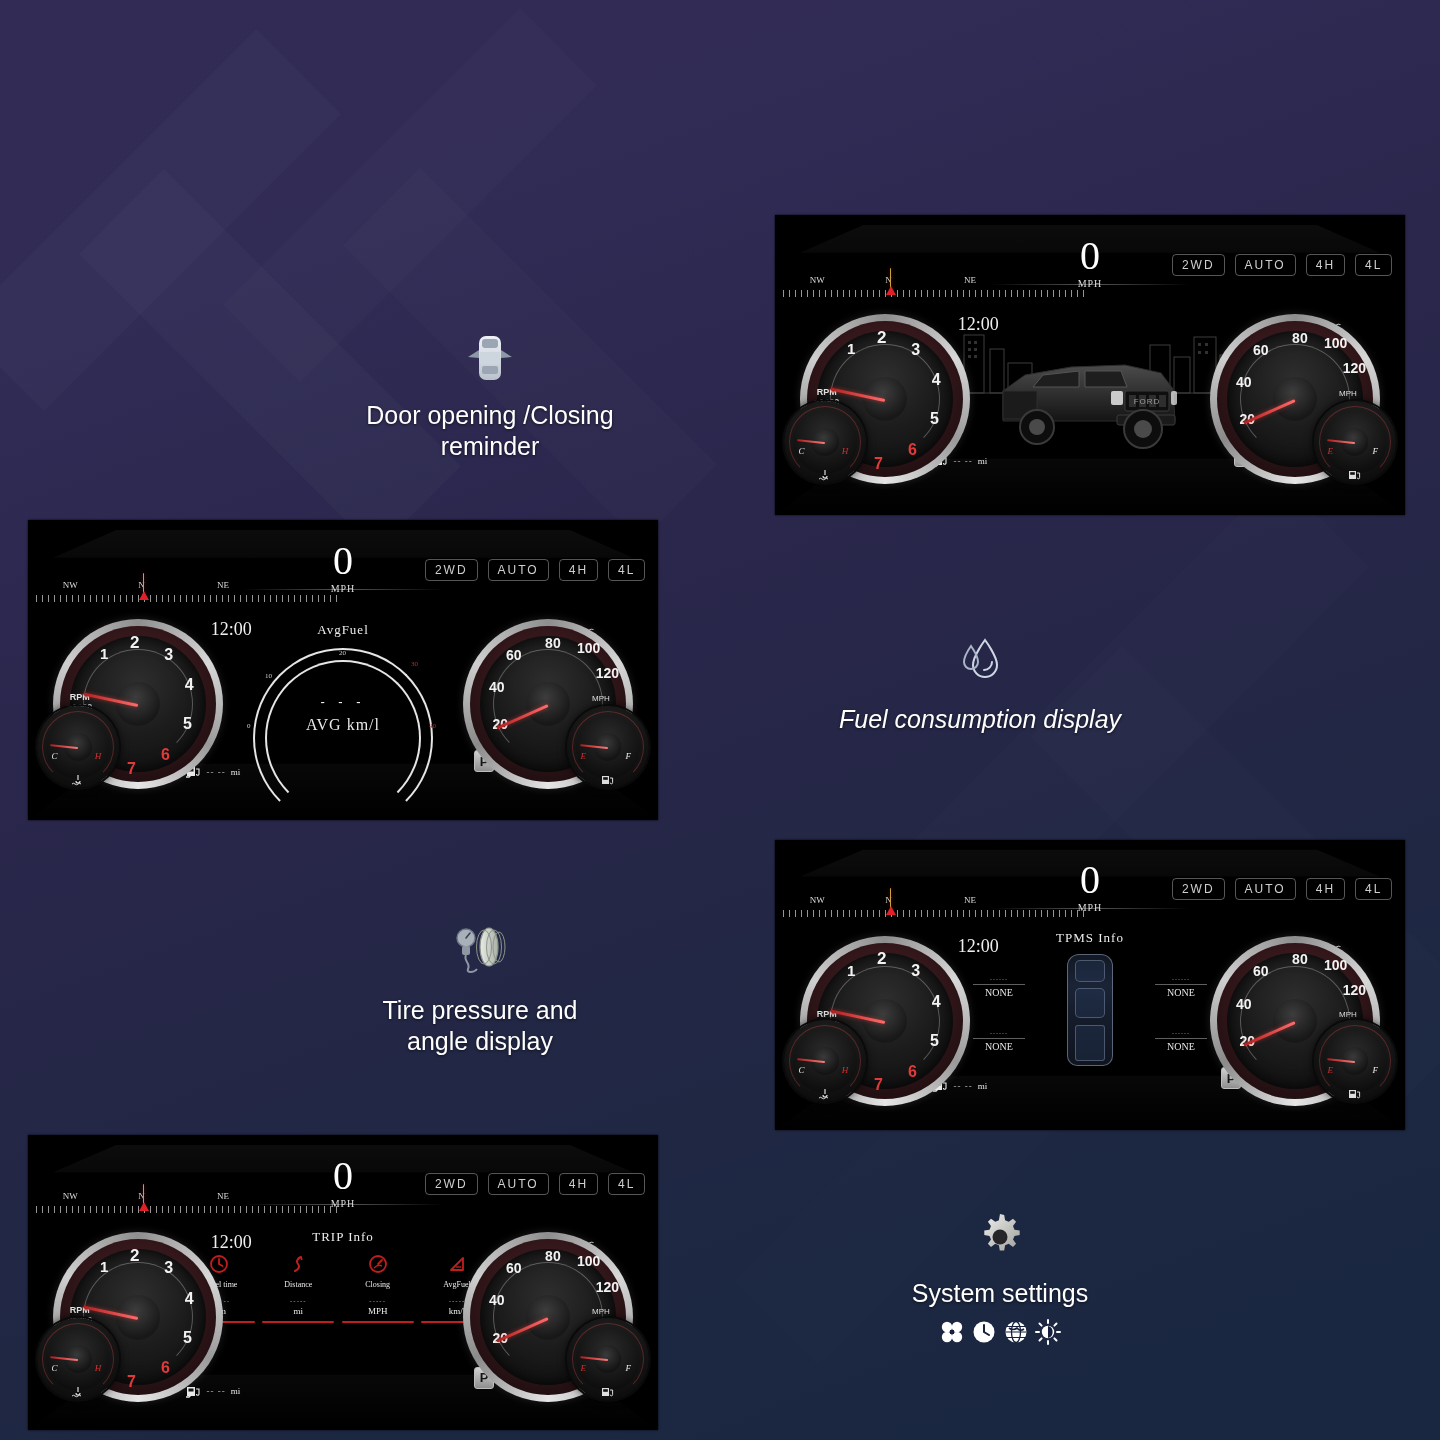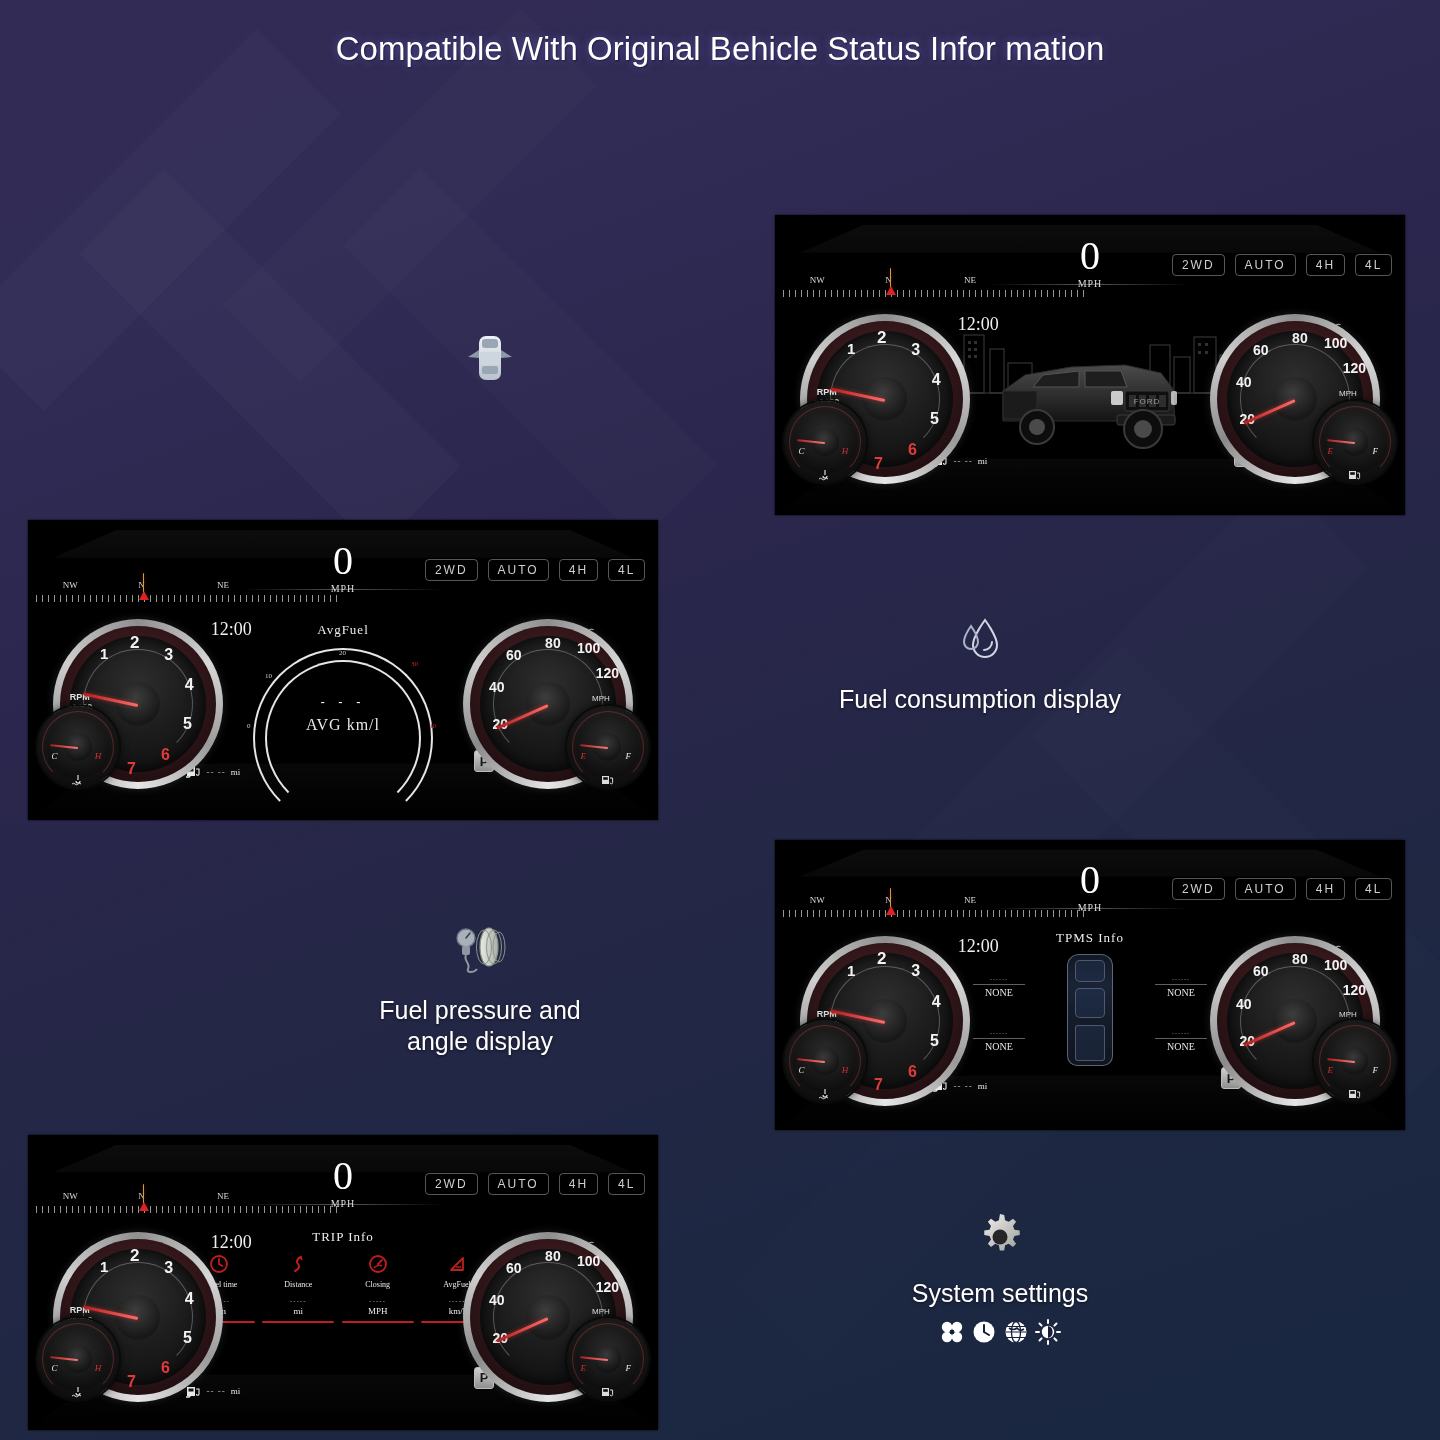--- a/index.html
+++ b/index.html
@@ -195,43 +195,46 @@
   <div class="diag" style="left:-60px;top:160px;width:420px;height:120px;transform:rotate(-45deg);"></div>
   <div class="diag" style="left:60px;top:300px;width:420px;height:120px;transform:rotate(45deg);"></div>
   <div class="diag" style="left:200px;top:140px;width:420px;height:110px;transform:rotate(-45deg);opacity:.6;"></div>
   <div class="diag" style="left:320px;top:300px;width:420px;height:110px;transform:rotate(45deg);opacity:.6;"></div>
   <div class="diag" style="left:880px;top:640px;width:520px;height:130px;transform:rotate(-45deg);opacity:.55;"></div>
   <div class="diag" style="left:1000px;top:810px;width:520px;height:130px;transform:rotate(45deg);opacity:.45;"></div>
   <div class="diag" style="left:700px;top:1080px;width:520px;height:120px;transform:rotate(-45deg);opacity:.35;"></div>
 </div>
 
 <div class="header">
-  <div class="subtitle">Compatible With Original Behicle Status Infor mation</div>
 </div>
 
 <div class="feature" style="left:360px;top:330px;width:260px;">
   <span class="icon">
     <svg width="60" height="56" viewBox="0 0 60 56">
       <defs>
           <linearGradient id="cg" x1="0" y1="0" x2="0" y2="1">
         <stop offset="0" stop-color="#eef1f5"></stop>
             <stop offset="1" stop-color="#b9c2cc"></stop>
       </linearGradient>
         </defs>
       <rect x="19" y="6" width="22" height="44" rx="7" fill="url(#cg)"></rect>
       <rect x="22" y="9" width="16" height="9" rx="3" fill="#9aa6b4"></rect>
       <rect x="22" y="36" width="16" height="8" rx="2" fill="#9aa6b4"></rect>
       <path d="M19 20 L8 27 L19 28 Z" fill="#8e99a8"></path>
       <path d="M41 20 L52 27 L41 28 Z" fill="#8e99a8"></path>
       <rect x="20" y="22" width="20" height="12" fill="#cdd5de"></rect>
     </svg>
   </span>
+  <div class="cap">
+    <div>Door opening /Closing</div>
+    <div>reminder</div>
+  </div>
 </div>
 
-<div class="feature" style="left:830px;top:612px;width:300px;">
+<div class="feature" style="left:830px;top:632px;width:300px;font-style:italic;">
   <span class="icon">
     <svg width="58" height="58" viewBox="0 0 58 58">
       <path d="M34 8 C34 8 46 24 46 33 A12 12 0 0 1 22 33 C22 24 34 8 34 8 Z" fill="none" stroke="#cfd7e4" stroke-width="2"></path>
       <path d="M41 30 A8 8 0 0 1 33 38" fill="none" stroke="#cfd7e4" stroke-width="2" stroke-linecap="round"></path>
       <path d="M20 14 C20 14 27 24 27 30 A7 7 0 0 1 13 30 C13 24 20 14 20 14 Z" fill="none" stroke="#aab4c6" stroke-width="2"></path>
     </svg>
   </span>
   <div class="cap">
     <div>Fuel consumption display</div>
   </div>
@@ -250,21 +253,21 @@
       <ellipse cx="35" cy="22" rx="7.5" ry="17" fill="none" stroke="#8d948a" stroke-width="1"></ellipse>
       <ellipse cx="45" cy="22" rx="7.5" ry="17" fill="none" stroke="#8d948a" stroke-width="1"></ellipse>
       <ellipse cx="50" cy="22" rx="6" ry="15" fill="none" stroke="#8d948a" stroke-width="1"></ellipse>
       <circle cx="17" cy="13" r="9" fill="#a8b0ba" stroke="#6f7884" stroke-width="1.4"></circle>
       <path d="M17 13 L21 8" stroke="#3c444e" stroke-width="1.6" stroke-linecap="round"></path>
       <rect x="13" y="21" width="8" height="9" rx="2" fill="#8e97a2"></rect>
       <path d="M17 30 C14 36 22 38 19 44 C17 48 25 48 28 44" fill="none" stroke="#8e97a2" stroke-width="2"></path>
     </svg>
   </span>
   <div class="cap">
-    <div>Fuel pressure and</div>
+    <div>Tire pressure and</div>
     <div>angle display</div>
   </div>
 </div>
 
 <div class="feature" style="left:855px;top:1210px;width:290px;">
   <span class="icon">
     <svg width="54" height="54" viewBox="0 0 54 54">
       <defs>
           <linearGradient id="gg" x1="0" y1="0" x2="1" y2="1">
         <stop offset="0" stop-color="#f0f0ee"></stop>

